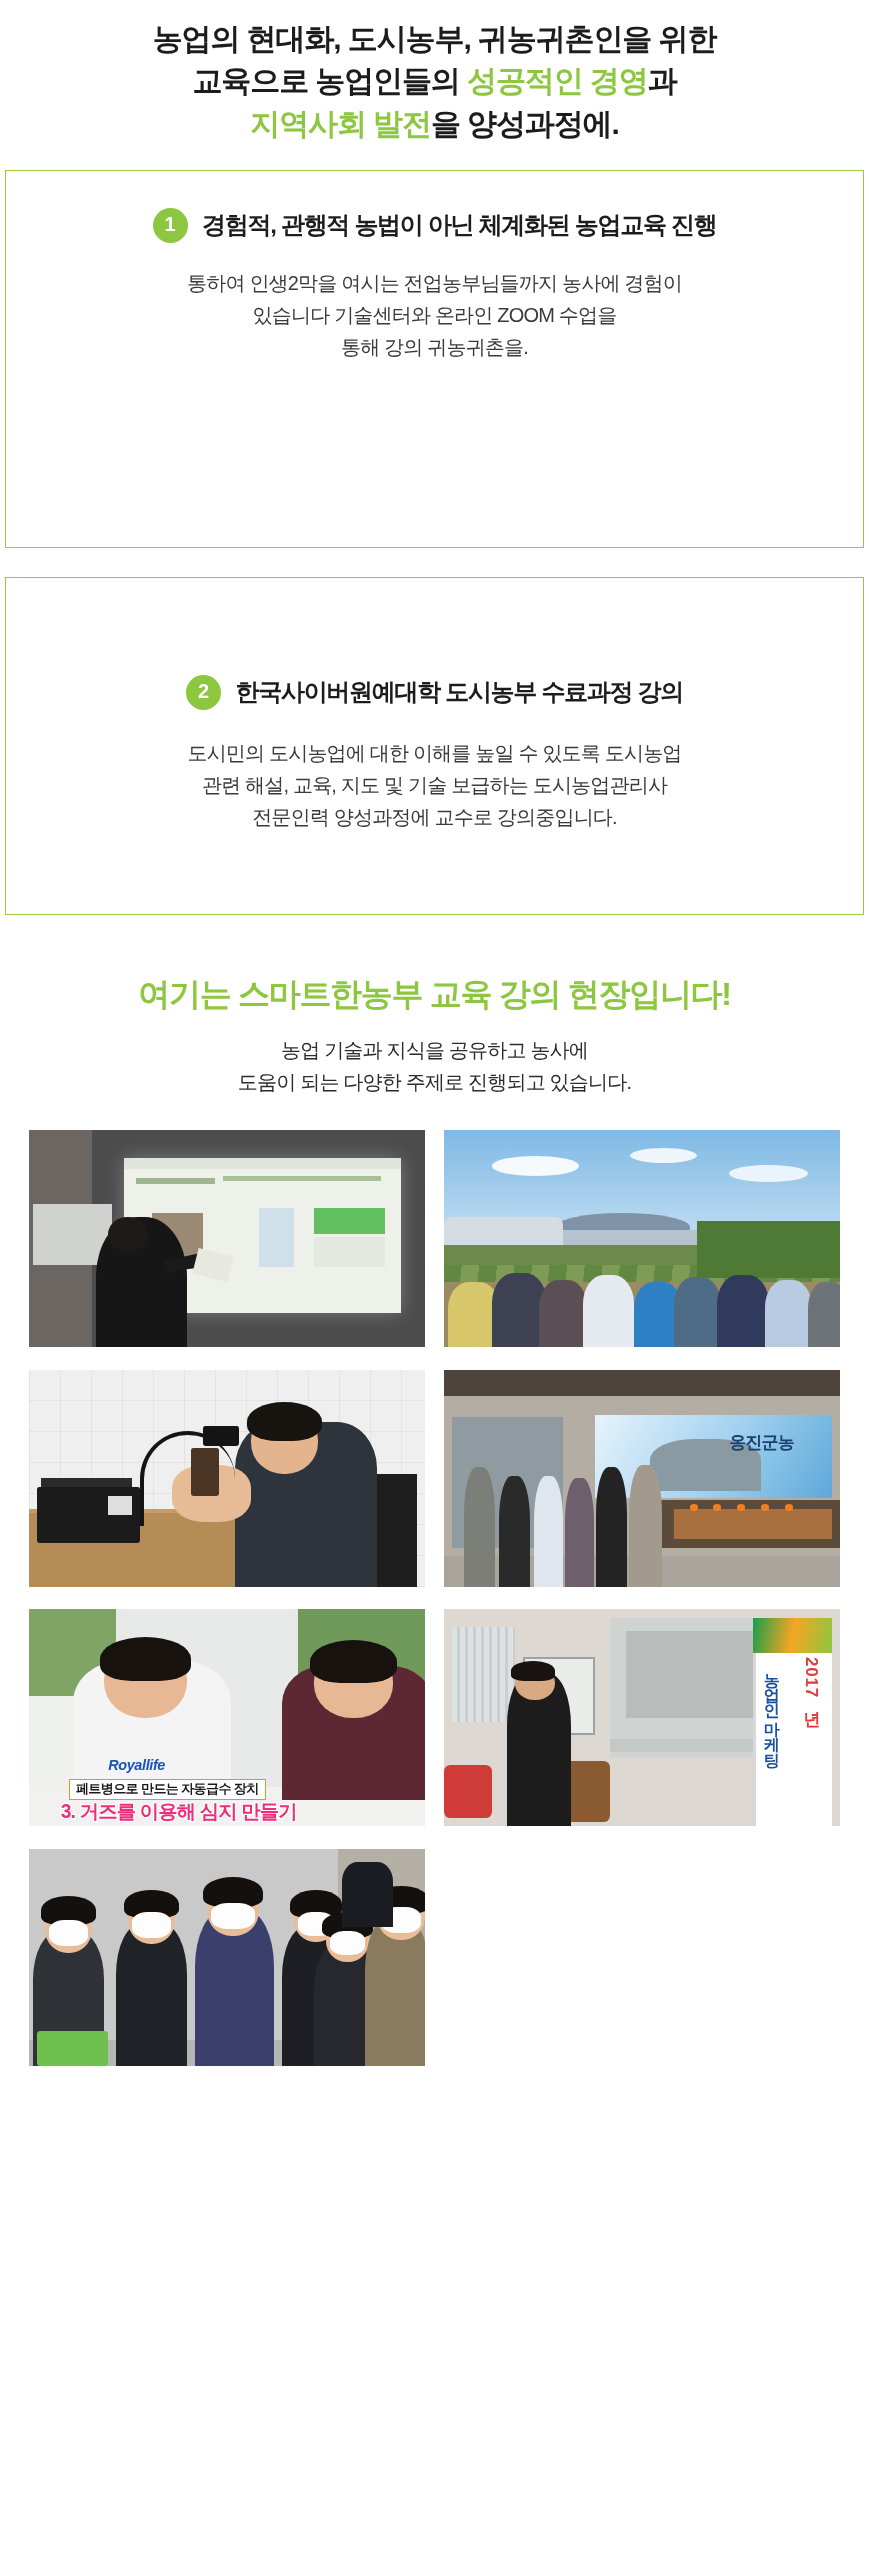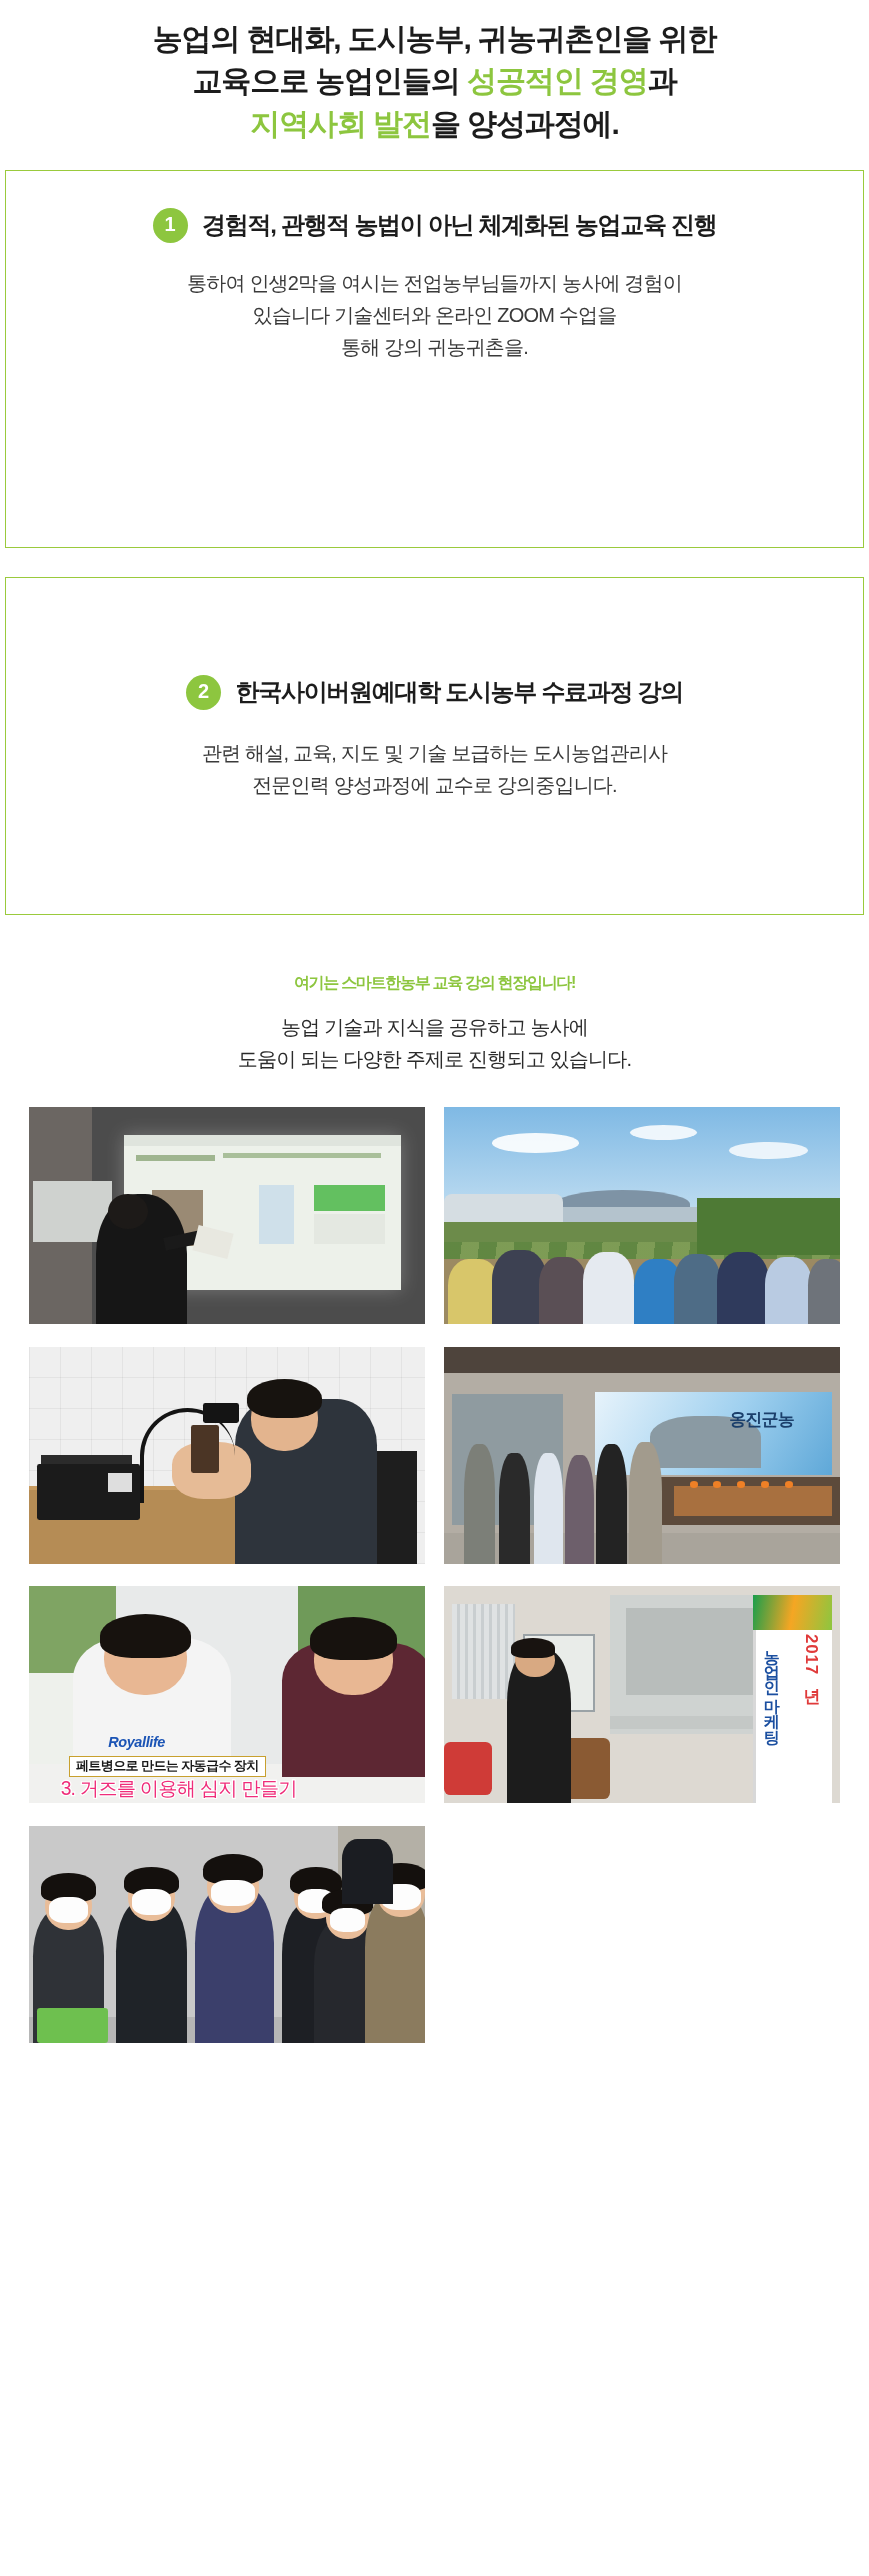--- a/index.html
+++ b/index.html
@@ -42,21 +42,21 @@
   }
   .panel-body {
     margin-top:24px; text-align:center;
     font-size:20px; line-height:1.62; letter-spacing:-0.8px; color:#3a3a3a;
   }
   .panel-2 .panel-body { margin-top:27px; }
 
   
   .mid { text-align:center; padding-top:58px; }
   .mid-title {
-    font-size:16px; font-weight:bold; color:#8DC63F;
+    font-size:32px; font-weight:bold; color:#8DC63F;
     letter-spacing:-1.3px; white-space:nowrap;
   }
   .mid-sub {
     margin-top:17.7px; font-size:20px; line-height:1.6;
     letter-spacing:-0.8px; color:#2b2b2b;
   }
 
   
   .grid {
     margin:32px 29px 0; display:grid;
@@ -213,21 +213,21 @@
   .p6 .hairR { left:71%; top:14%; width:22%; height:20%; background:#17120e;
                border-radius:50% 50% 35% 35%; }
   .p6 .logo { left:20%; top:68%; font-size:14.5px; font-weight:bold;
               color:#1b54b5; font-style:italic; letter-spacing:-0.4px; }
   .p6 .cap1 {
     left:10%; top:78%; background:#fff; border:1.6px solid #c8a02e;
     padding:0.8px 6.4px; font-size:13px; font-weight:bold; color:#1a1a1a;
     letter-spacing:-0.6px; white-space:nowrap;
   }
   .p6 .cap2 {
-    left:8%; top:87%; font-size:19.3px; font-weight:normal; color:#ef2d7a;
+    left:8%; top:87%; font-size:19.3px; font-weight:bold; color:#ef2d7a;
     letter-spacing:-0.8px; white-space:nowrap;
     -webkit-text-stroke:2.4px #fff; paint-order:stroke fill;
   }
 
   
   .p7 { background:#e4e2dd; }
   .p7 .wall { left:0; top:0; width:100%; height:100%; background:#ddd9d2; }
   .p7 .blind { left:2%; top:8%; width:16%; height:44%;
      background:repeating-linear-gradient(90deg,#dfe2e3 0 4.8px,#c9ced0 4.8px 8px); }
   .p7 .wb { left:20%; top:22%; width:18%; height:36%; background:#e9ece9;
@@ -286,20 +286,21 @@
     <div>통해 강의 귀농귀촌을.</div>
   </div>
 </div>
 
 <div class="panel panel-2">
   <div class="panel-head">
     <div class="badge">2</div>
     <div class="panel-title">한국사이버원예대학 도시농부 수료과정 강의</div>
   </div>
   <div class="panel-body">
+    <div>도시민의 도시농업에 대한 이해를 높일 수 있도록 도시농업</div>
     <div>관련 해설, 교육, 지도 및 기술 보급하는 도시농업관리사</div>
     <div>전문인력 양성과정에 교수로 강의중입니다.</div>
   </div>
 </div>
 
 <div class="mid">
   <div class="mid-title">여기는 스마트한농부 교육 강의 현장입니다!</div>
   <div class="mid-sub">
     <div>농업 기술과 지식을 공유하고 농사에</div>
     <div>도움이 되는 다양한 주제로 진행되고 있습니다.</div>

